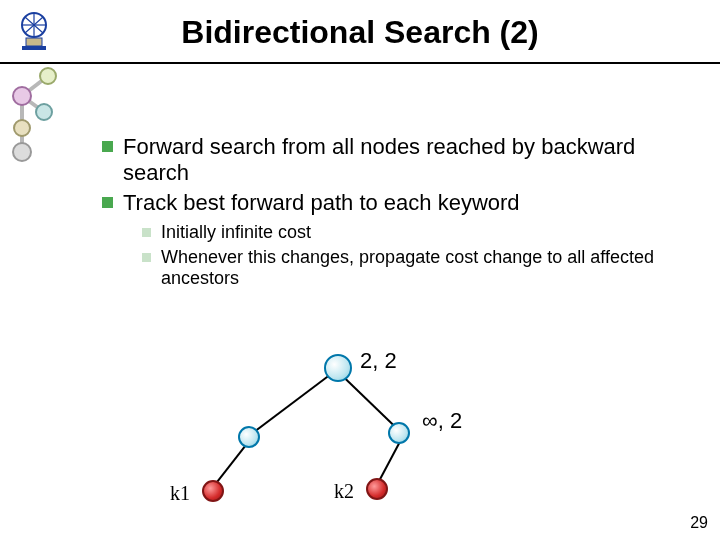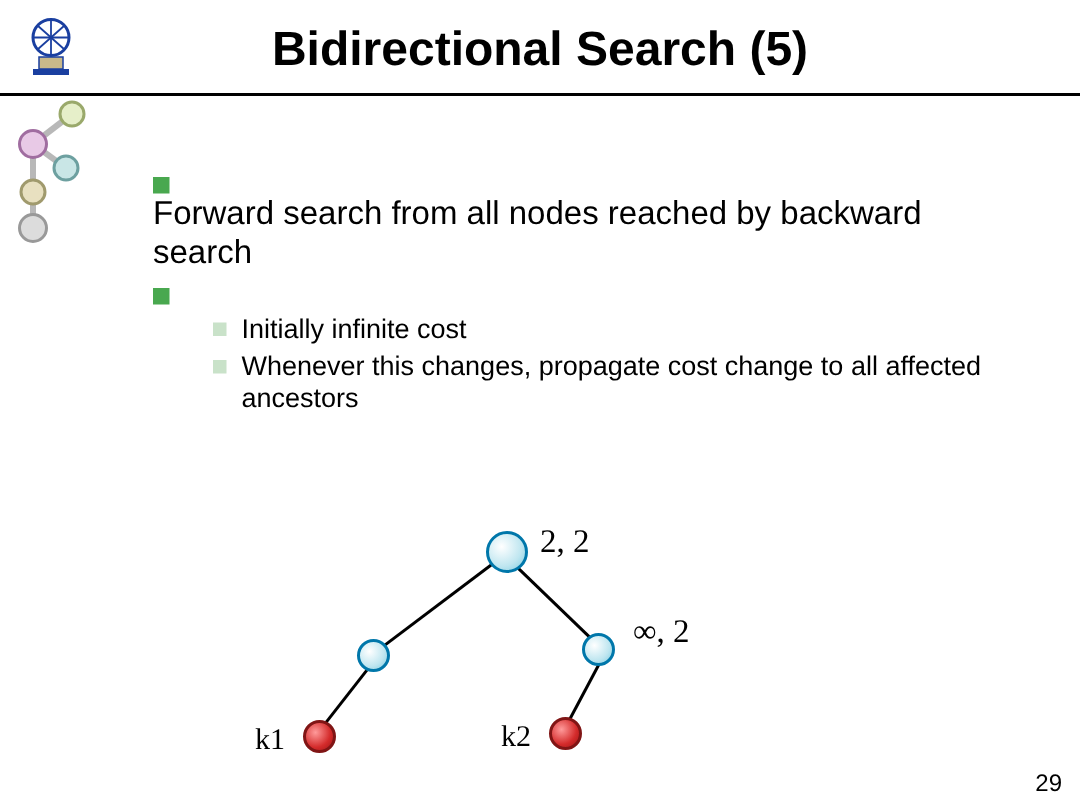--- a/index.html
+++ b/index.html
@@ -101,21 +101,21 @@
     background: radial-gradient(circle at 35% 35%, #ff9a9a 0%, #d42b2b 60%, #9a1515 100%);
   }
   .edge {
     position: absolute;
     background: #000;
     height: 2px;
     transform-origin: 0 0;
   }
   .label {
     position: absolute;
-    font-family: Liberation Serif, serif;
+    font-family: Liberation Sans, sans-serif;
     font-size: 22px;
   }
   .klabel {
     position: absolute;
     font-family: Georgia, 'Times New Roman', serif;
     font-size: 20px;
   }
   .pagenum {
     position: absolute;
     right: 12px;
@@ -133,44 +133,45 @@
     <g stroke="#1a3fa0" stroke-width="1.2">
       <line x1="18" y1="3" x2="18" y2="27"></line>
       <line x1="6" y1="15" x2="30" y2="15"></line>
       <line x1="9" y1="7" x2="27" y2="23"></line>
       <line x1="27" y1="7" x2="9" y2="23"></line>
     </g>
     <rect x="10" y="28" width="16" height="8" fill="#c8b98a" stroke="#1a3fa0" stroke-width="1"></rect>
     <rect x="6" y="36" width="24" height="4" fill="#1a3fa0"></rect>
   </svg>
 
-  <div class="title">Bidirectional Search (5)</div>
+  <div class="title">Bidirectional Search (2)</div>
   <div class="title-rule"></div>
 
   <svg class="deco" viewBox="0 0 60 110">
     <line x1="14" y1="30" x2="40" y2="10" stroke="#b8b8b8" stroke-width="4"></line>
     <line x1="14" y1="30" x2="36" y2="46" stroke="#b8b8b8" stroke-width="4"></line>
     <line x1="14" y1="30" x2="14" y2="86" stroke="#b8b8b8" stroke-width="4"></line>
     <circle cx="40" cy="10" r="8" fill="#e6efc9" stroke="#9aa96b" stroke-width="2"></circle>
     <circle cx="14" cy="30" r="9" fill="#e8c9e6" stroke="#a06da0" stroke-width="2"></circle>
     <circle cx="36" cy="46" r="8" fill="#c9e6e6" stroke="#6da0a0" stroke-width="2"></circle>
     <circle cx="14" cy="62" r="8" fill="#e8e0c0" stroke="#a09a6d" stroke-width="2"></circle>
     <circle cx="14" cy="86" r="9" fill="#dcdcdc" stroke="#999" stroke-width="2"></circle>
   </svg>
 
   <div class="content">
 
 
-    <div class="bullet-row indent2" style="margin-top:1px;flex-direction:column;">
+    <div class="bullet-row indent2" style="margin-top:24px;">
       <div class="sq l2"></div>
       <div class="txt l2">Forward search from all nodes reached by backward search</div>
     </div>
 
     <div class="bullet-row indent2">
       <div class="sq l2"></div>
+      <div class="txt l2">Track best forward path to each keyword</div>
     </div>
 
     <div class="bullet-row indent3" style="margin-top:6px;">
       <div class="sq l3"></div>
       <div class="txt l3">Initially infinite cost</div>
     </div>
 
     <div class="bullet-row indent3">
       <div class="sq l3"></div>
       <div class="txt l3">Whenever this changes, propagate cost change to all affected ancestors</div>

